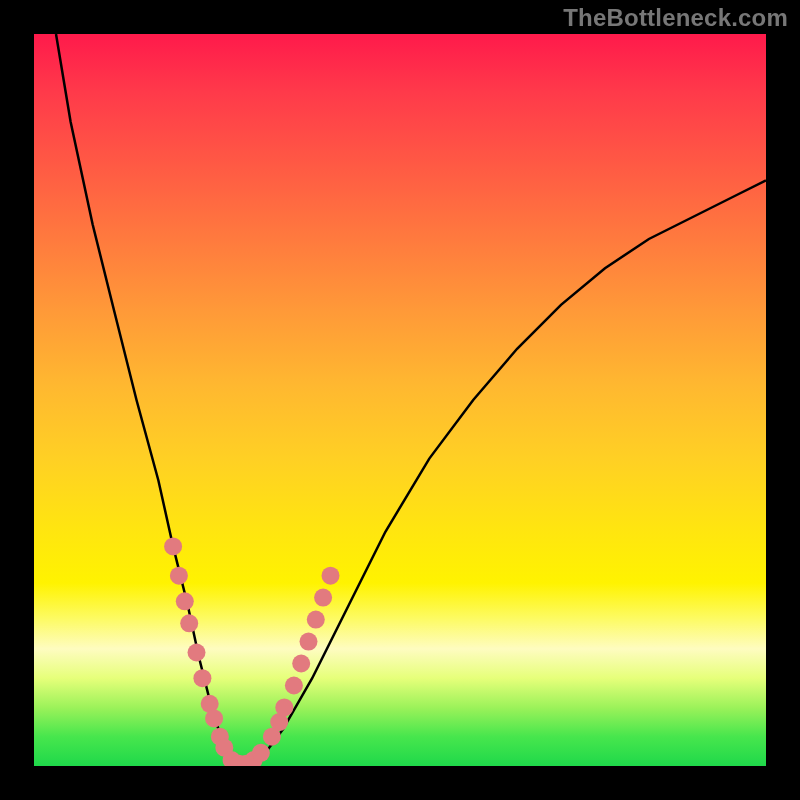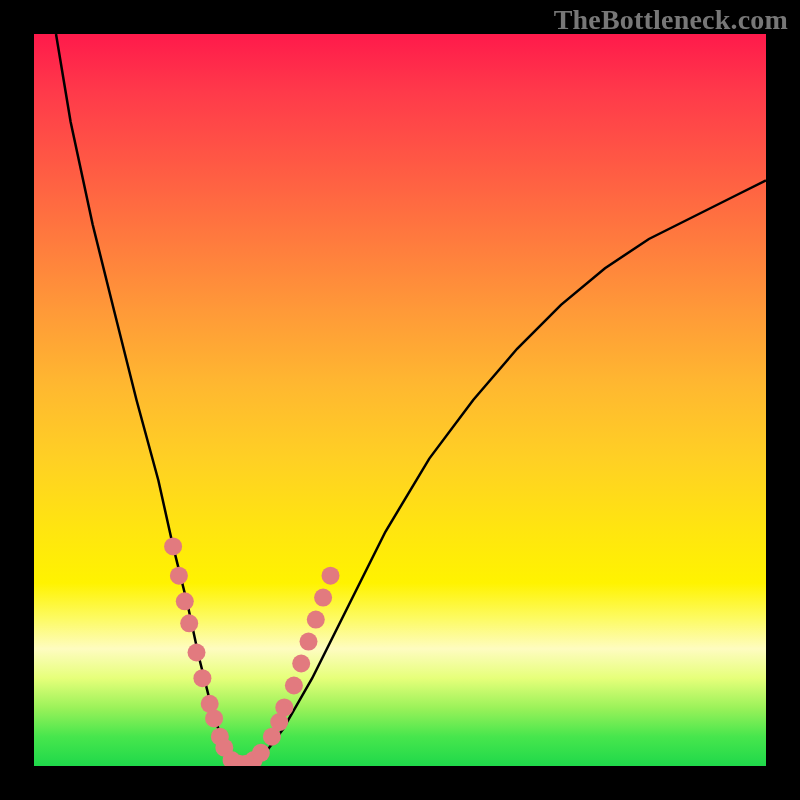--- a/index.html
+++ b/index.html
@@ -14,25 +14,24 @@
     position: relative;
     width: 800px;
     height: 800px;
     background: #000;
   }
   .watermark {
     position: absolute;
     top: 4px;
     right: 12px;
     color: #777;
-    font-size: 28px;
+    font-size: 24px;
     font-weight: 600;
     letter-spacing: 0.2px;
     z-index: 10;
-    font-family: Liberation Serif, serif;
   }
   .plot {
     position: absolute;
     left: 34px;
     top: 34px;
     width: 732px;
     height: 732px;
     overflow: hidden;
   }
   .gradient {

